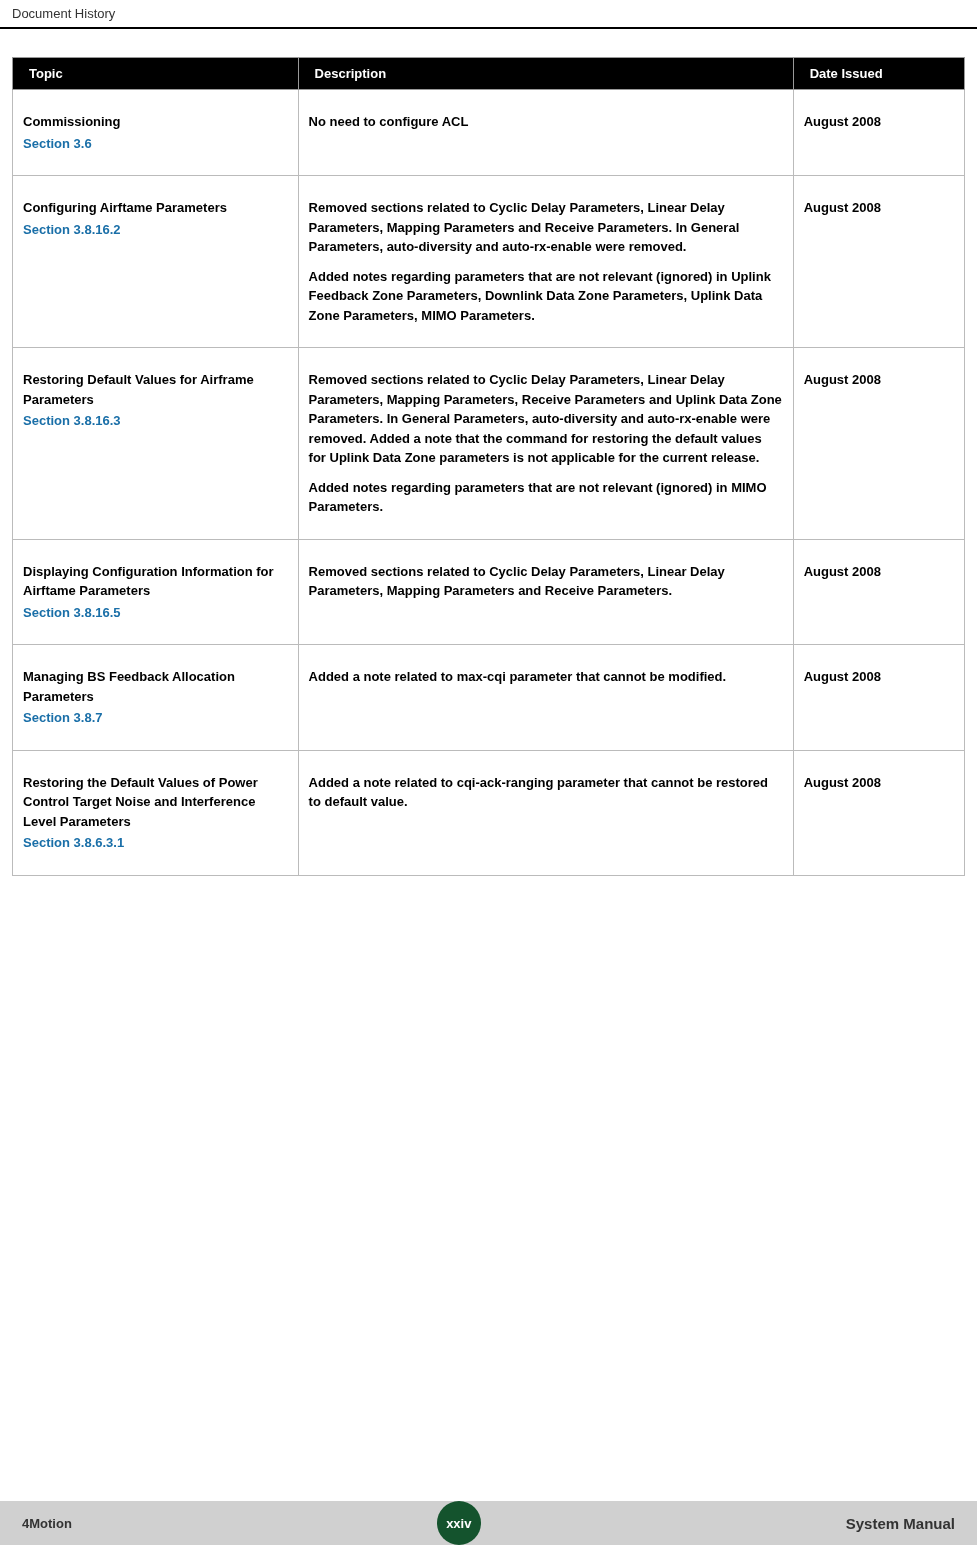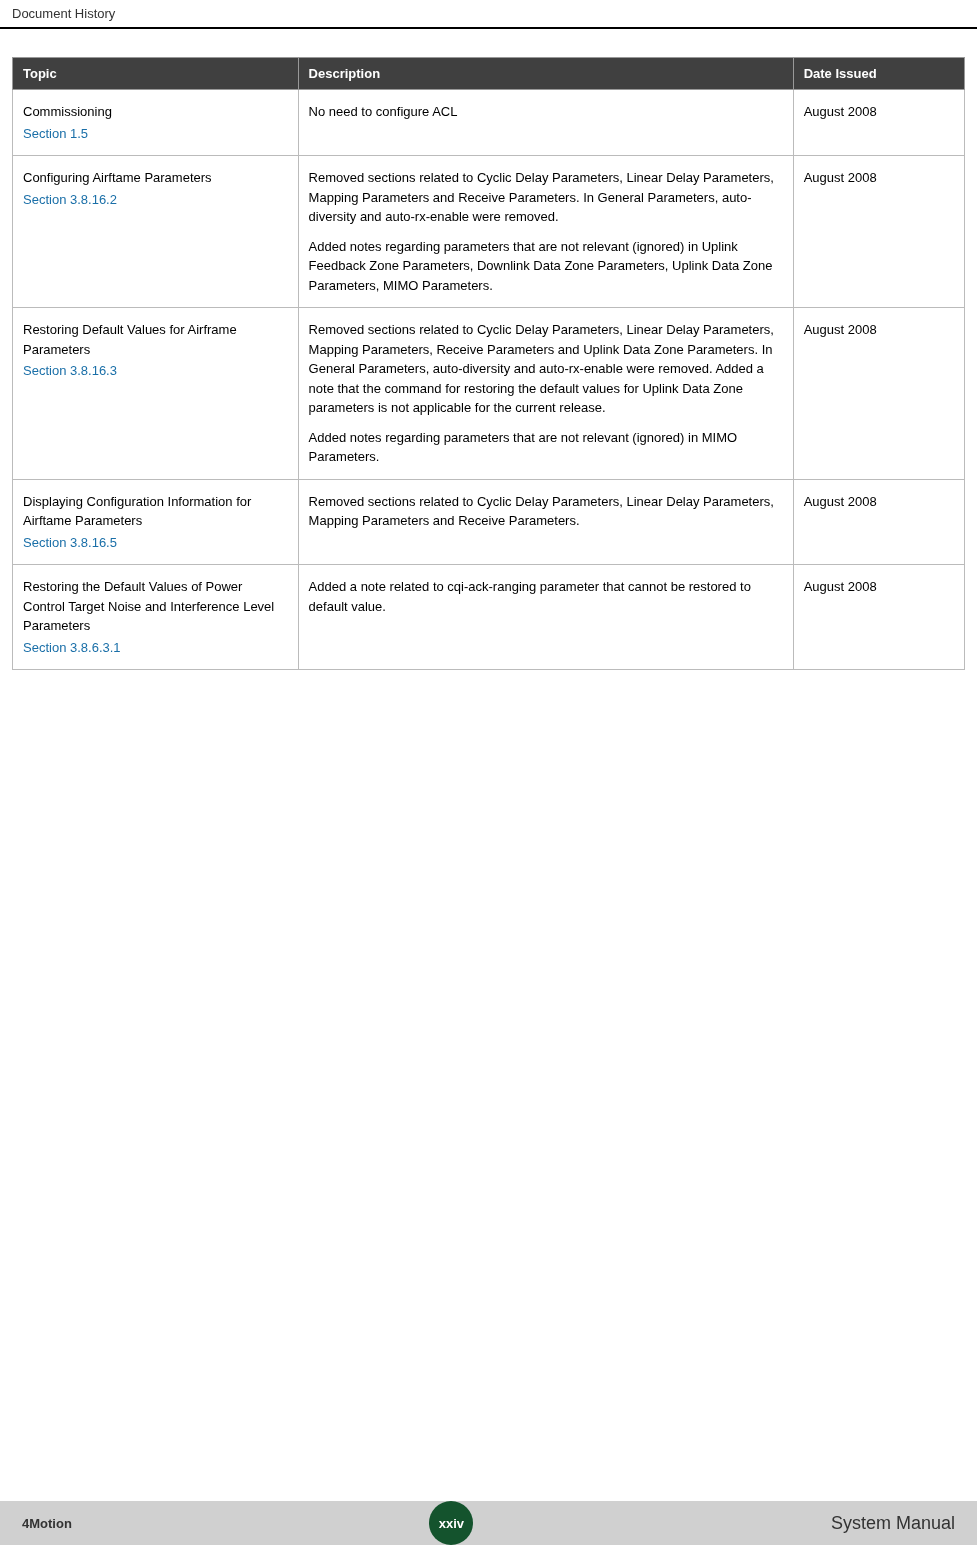--- a/index.html
+++ b/index.html
@@ -22,34 +22,35 @@
     }
     .page-content {
       padding: 18px 12px 80px 12px;
     }
     table {
       width: 100%;
       border-collapse: collapse;
       margin-top: 10px;
     }
     thead tr th {
-      background: #404040;
+      background: #000000;
       color: #fff;
       font-weight: bold;
-      padding: 8px 10px;
+      padding: 8px 16px;
       text-align: left;
       border: 1px solid #999;
       font-size: 13px;
     }
     tbody tr td {
-      padding: 12px 10px;
+      padding: 22px 10px;
       vertical-align: top;
       border: 1px solid #bbb;
       font-size: 13px;
       line-height: 1.5;
+      font-weight: bold;
     }
     tbody tr {
       background: #fff;
     }
     .topic-link {
       color: #1a6fa8;
       display: block;
       margin-top: 2px;
       font-size: 13px;
     }
@@ -80,23 +81,23 @@
       border-radius: 50%;
       width: 44px;
       height: 44px;
       display: flex;
       align-items: center;
       justify-content: center;
       font-size: 13px;
       font-weight: bold;
     }
     .footer-right {
-      font-size: 18px;
+      font-size: 15px;
       color: #333;
-      font-weight: normal;
+      font-weight: bold;
     }
     .col-topic { width: 30%; }
     .col-desc { width: 52%; }
     .col-date { width: 18%; margin-left: 32px; }
   </style>
 </head>
 <body>
 
 <div class="doc-header">
   <span>Document History</span>
@@ -106,21 +107,21 @@
   <table>
     <thead>
       <tr>
         <th class="col-topic">Topic</th>
         <th class="col-desc">Description</th>
         <th class="col-date">Date Issued</th>
       </tr>
     </thead>
     <tbody id="table-body">
     <tr>
-          <td><span class="topic-main">Commissioning</span><span class="topic-link">Section 1.5</span></td>
+          <td><span class="topic-main">Commissioning</span><span class="topic-link">Section 3.6</span></td>
           <td>
             <p style="margin-bottom: 0px;">No need to configure ACL</p>
           </td>
           <td>August 2008</td>
         </tr>
         <tr>
           <td><span class="topic-main">Configuring Airftame Parameters</span><span class="topic-link">Section 3.8.16.2</span></td>
           <td>
             <p style="margin-bottom: 10px;">Removed sections related to Cyclic Delay Parameters, Linear Delay Parameters, Mapping Parameters and Receive Parameters. In General Parameters, auto-diversity and auto-rx-enable were removed.</p>
             <p style="margin-bottom: 0px;">Added notes regarding parameters that are not relevant (ignored) in Uplink Feedback Zone Parameters, Downlink Data Zone Parameters, Uplink Data Zone Parameters, MIMO Parameters.</p>
@@ -136,20 +137,27 @@
           <td>August 2008</td>
         </tr>
         <tr>
           <td><span class="topic-main">Displaying Configuration Information for Airftame Parameters</span><span class="topic-link">Section 3.8.16.5</span></td>
           <td>
             <p style="margin-bottom: 0px;">Removed sections related to Cyclic Delay Parameters, Linear Delay Parameters, Mapping Parameters and Receive Parameters.</p>
           </td>
           <td>August 2008</td>
         </tr>
         <tr>
+          <td><span class="topic-main">Managing BS Feedback Allocation Parameters</span><span class="topic-link">Section 3.8.7</span></td>
+          <td>
+            <p style="margin-bottom: 0px;">Added a note related to max-cqi parameter that cannot be modified.</p>
+          </td>
+          <td>August 2008</td>
+        </tr>
+        <tr>
           <td><span class="topic-main">Restoring the Default Values of Power Control Target Noise and Interference Level Parameters</span><span class="topic-link">Section 3.8.6.3.1</span></td>
           <td>
             <p style="margin-bottom: 0px;">Added a note related to cqi-ack-ranging parameter that cannot be restored to default value.</p>
           </td>
           <td>August 2008</td>
         </tr>
       </tbody>
   </table>
 </div>
 

